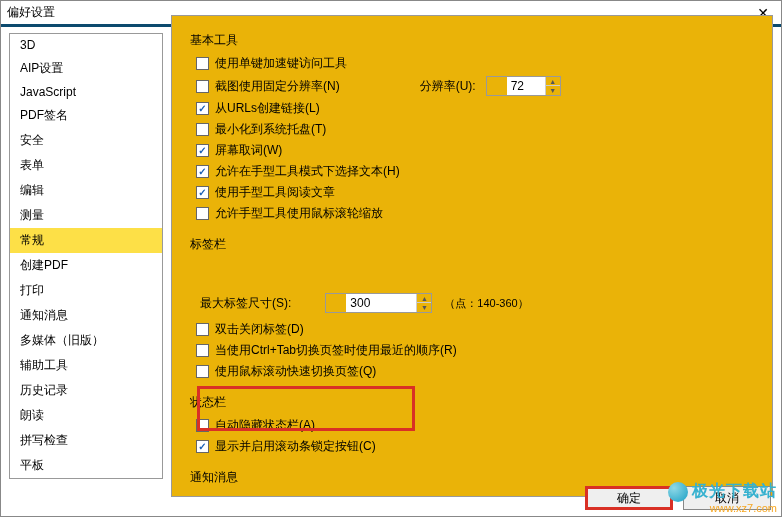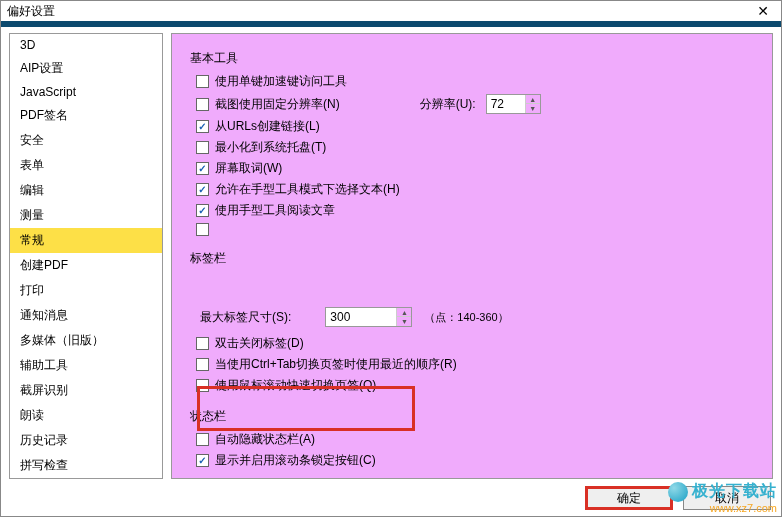--- a/index.html
+++ b/index.html
@@ -1,33 +1,33 @@
 <!DOCTYPE html>
 <html><head>
 <meta charset="utf-8">
 <style>
 * { box-sizing: border-box; margin: 0; padding: 0; }
 body { font-family: "Microsoft YaHei", SimSun, sans-serif; font-size: 12px; background: #fff; width: 784px; height: 519px; position: relative; overflow: hidden; }
 .window { border: 1px solid #888; width: 782px; height: 517px; position: relative; background: #fff; }
-.titlebar { height: 26px; background: #fff; border-bottom: 6px solid #0c4a6e; display: flex; align-items: center; justify-content: space-between; padding: 0 6px; }
+.titlebar { height: 26px; background: #fff; border-bottom: 3px solid #0c4a6e; display: flex; align-items: center; justify-content: space-between; padding: 0 6px; }
 .titlebar .title { font-size: 12px; }
 .titlebar .close { font-size: 14px; cursor: pointer; padding: 0 6px; }
-.body { display: flex; height: 452px; padding: 6px 8px 0 8px; gap: 8px; }
+.body { display: flex; height: 452px; padding: 6px 8px 0 8px; gap: 8px; align-items: center; }
 .sidebar { width: 154px; border: 1px solid #999; background: #fff; overflow-y: auto; overflow-x: hidden; position: relative; }
 .sidebar-inner { }
 .side-item { padding: 4px 10px; cursor: pointer; }
 .side-item.selected { background: #fde047; }
-.main { flex: 1; border: 1px solid #999; background: #f0abfc; overflow-y: auto; overflow-x: hidden; padding: 12px 18px 4px 18px; position: relative; }
+.main { flex: 1; border: 1px solid #999; background: #eab308; overflow-y: auto; overflow-x: hidden; padding: 12px 18px 4px 18px; position: relative; }
 .section-title { font-size: 12px; margin-bottom: 6px; margin-top: 4px; }
 .row { display: flex; align-items: center; margin-bottom: 4px; margin-left: 6px; }
 .chk { width: 13px; height: 13px; border: 1px solid #666; margin-right: 6px; display: inline-flex; align-items: center; justify-content: center; font-size: 10px; background: #fff; }
 .chk.checked::after { content: "✓"; color: #1a5fb4; font-weight: bold; line-height: 1; }
 label { font-size: 12px; }
 .label-inline { margin-left: 80px; }
-.spinner { display: inline-flex; align-items: center; border: 1px solid #999; height: 20px; margin-left: 10px; }
+.spinner { display: inline-flex; align-items: center; border: 1px solid #999; height: 20px; margin-left: 10px; padding-left: 20px; }
 .spinner input { border: none; width: 38px; padding: 2px 4px; font-size: 12px; outline: none; }
 .spinner .btns { display: flex; flex-direction: column; border-left: 1px solid #ccc; }
 .spinner .btns span { width: 14px; height: 9px; font-size: 7px; text-align: center; line-height: 9px; cursor: pointer; color: #555; }
 .spinner .btns span:first-child { border-bottom: 1px solid #ccc; }
 .spinner-wide input { width: 70px; }
 .hint-text { margin-left: 12px; font-size: 11px; }
 .highlight-box { border: 3px solid #d93025; position: absolute; left: 196px; top: 385px; width: 218px; height: 45px; pointer-events: none; }
 .footer { position: absolute; bottom: 6px; right: 10px; display: flex; gap: 10px; align-items: center; }
 .btn { border: 1px solid #888; background: #efefef; width: 88px; height: 24px; font-size: 12px; cursor: pointer; }
 .btn.ok-hl { border: 3px solid #d93025; }
@@ -60,23 +60,22 @@
           <div class="side-item">安全</div>
           <div class="side-item">表单</div>
           <div class="side-item">编辑</div>
           <div class="side-item">测量</div>
           <div class="side-item selected">常规</div>
           <div class="side-item">创建PDF</div>
           <div class="side-item">打印</div>
           <div class="side-item">通知消息</div>
           <div class="side-item">多媒体（旧版）</div>
           <div class="side-item">辅助工具</div>
-          <div class="side-item">截屏识别</div>
+          <div class="side-item">历史记录</div>
           <div class="side-item">朗读</div>
-          <div class="side-item">历史记录</div>
           <div class="side-item">拼写检查</div>
           <div class="side-item">平板</div>
         </div>
     </div>
 
     <div class="main">
 
       <div class="section-title">基本工具</div>
       <div class="row">
         <span class="chk"></span>
@@ -109,20 +108,21 @@
       <div class="row">
         <span class="chk checked"></span>
         <label>允许在手型工具模式下选择文本(H)</label>
       </div>
       <div class="row">
         <span class="chk checked"></span>
         <label>使用手型工具阅读文章</label>
       </div>
       <div class="row">
         <span class="chk"></span>
+        <label>允许手型工具使用鼠标滚轮缩放</label>
       </div>
 
       <div class="section-title sec-spacing">标签栏</div>
       <div class="tab-row">
         <span class="lbl">最大标签尺寸(S):</span>
         <span class="spinner spinner-wide">
           <input value="300" style="">
           <span class="btns">
             <span>▲</span>
             <span>▼</span>

